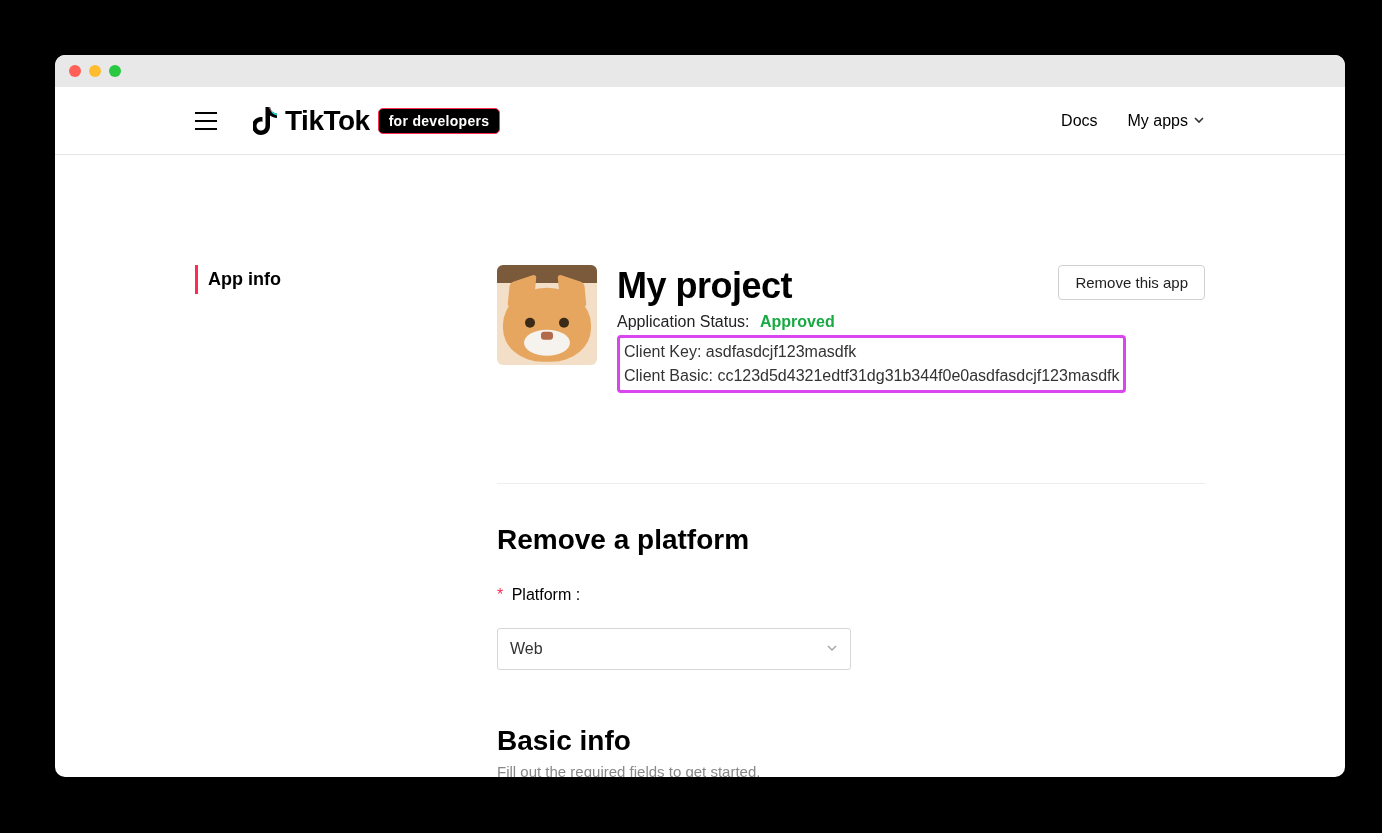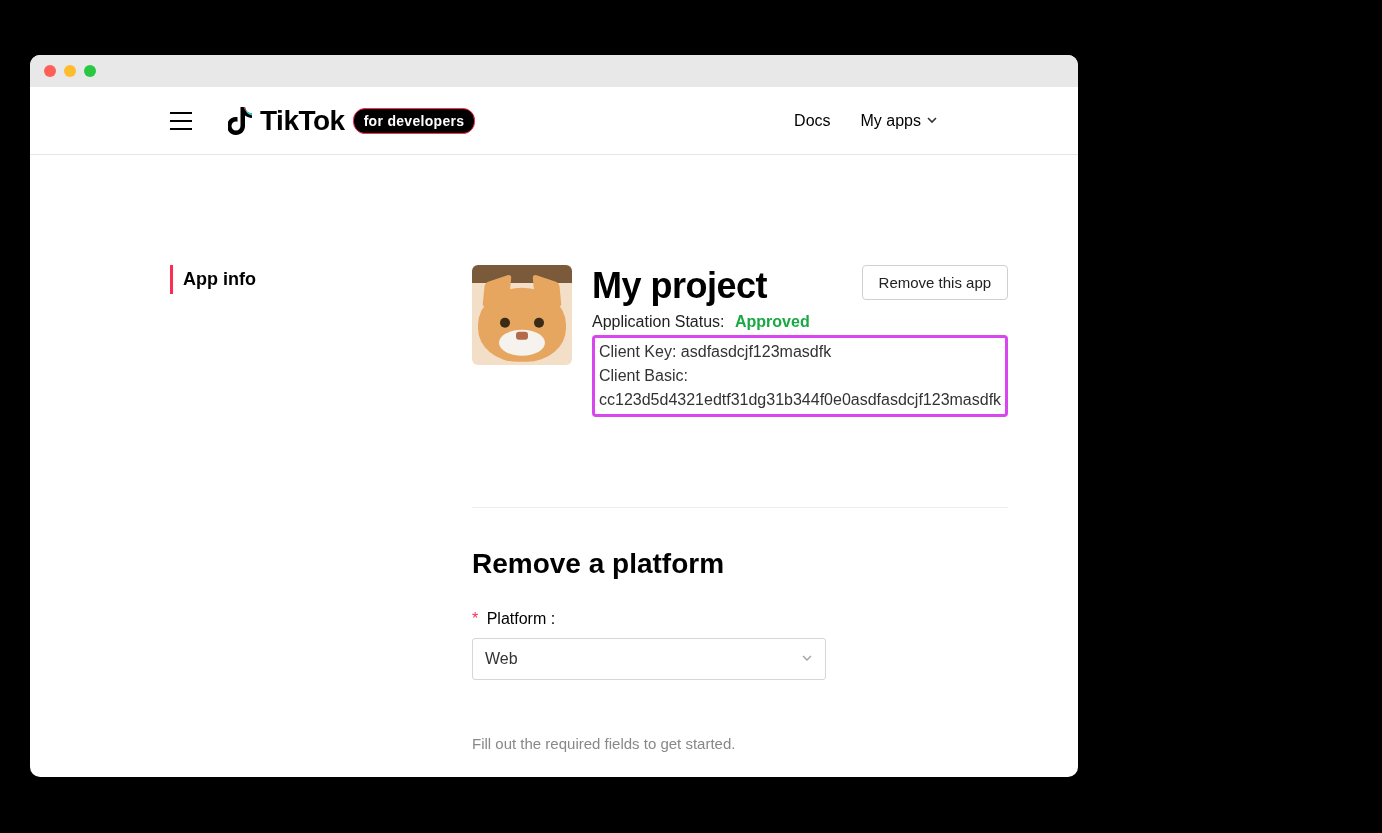--- a/index.html
+++ b/index.html
@@ -6,23 +6,23 @@
   body {
     background: #000;
     font-family: -apple-system, BlinkMacSystemFont, "Segoe UI", Helvetica, Arial, sans-serif;
     width: 1382px;
     height: 833px;
     position: relative;
     overflow: hidden;
   }
   .window {
     position: absolute;
-    left: 30px;
+    left: 55px;
     top: 55px;
-    width: 1048px;
+    width: 1290px;
     height: 722px;
     background: #fff;
     border-radius: 10px;
     overflow: hidden;
     box-shadow: 0 6px 30px rgba(0,0,0,0.4);
   }
   .titlebar {
     height: 32px;
     background: #e8e8e8;
     display: flex;
@@ -47,21 +47,21 @@
   .hamburger-icon { width: 22px; height: 18px; display:flex; flex-direction:column; justify-content:space-between; cursor:pointer;}
   .hamburger-icon span{height:2px;background:#000;width:100%;display:block;}
   .logo { display:flex; align-items:center; gap:8px; }
   .logo-note {
     width: 24px; height: 28px; position: relative;
   }
   .logo-note svg { width: 100%; height: 100%; }
   .logo-text { font-size: 28px; font-weight: 800; letter-spacing: -0.5px; }
   .logo-badge {
     background:#000; color:#fff; font-size:14px; font-weight:600;
-    padding:4px 10px; border-radius:12px; border:1px solid #fe2c55;
+    padding:4px 10px; border-radius:5px; border:1px solid #fe2c55;
     letter-spacing:0.3px;
   }
   .topnav { display:flex; align-items:center; gap:30px; font-size:16px; font-weight:500; }
   .topnav-item { cursor:pointer; display:flex; align-items:flex-end; gap:5px;}
   .chev-down { display:inline-block; }
   .chev-down svg{width:12px;height:12px;}
 
   .page {
     display:flex;
     padding: 110px 140px 0 140px;
@@ -111,21 +111,21 @@
   .remove-btn {
     position:absolute; right:0; top:0;
     border:1px solid #d0d0d0; background:#fff;
     padding:8px 16px; font-size:15px; border-radius:4px;
     cursor:pointer; color:#222;
   }
 
   .divider { height:1px; background:#eee; margin: 90px 0 40px 0; }
 
   .section-title { font-size:28px; font-weight:700; margin-bottom: 30px; }
-  .field-label { font-size:16px; margin-bottom:10px; }
+  .field-label { font-size:16px; margin-bottom:24px; }
   .req-star { color:#fe2c55; margin-right:4px; }
   .select {
     width:354px; height:42px; border:1px solid #d6d6d6; border-radius:3px;
     display:flex; align-items:center; justify-content:space-between;
     padding: 0 12px; font-size:16px; color:#333; cursor:pointer;
     background:#fff;
   }
   .select .chev-down svg{width:12px;height:12px;opacity:0.6;}
 
   .basic-block { margin-top: 55px; }
@@ -231,18 +231,19 @@
       <div class="select">
         <span>Web</span>
         <span class="chev-down">
           <svg viewBox="0 0 12 12">
               <path d="M2 4l4 4 4-4" fill="none" stroke="#666" stroke-width="1.4"></path>
             </svg>
         </span>
       </div>
 
       <div class="basic-block">
+        <h2 class="basic-title">Basic info</h2>
         <div class="basic-sub">Fill out the required fields to get started.</div>
       </div>
 
     </main>
   </div>
 </div>
 
 </body></html>

